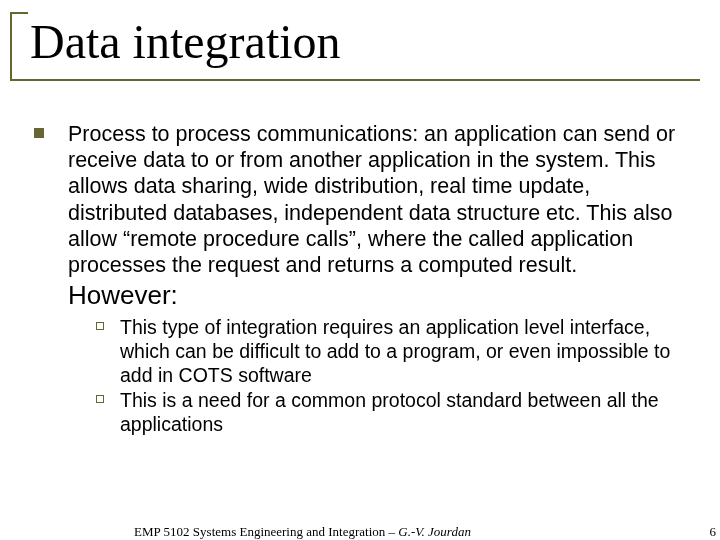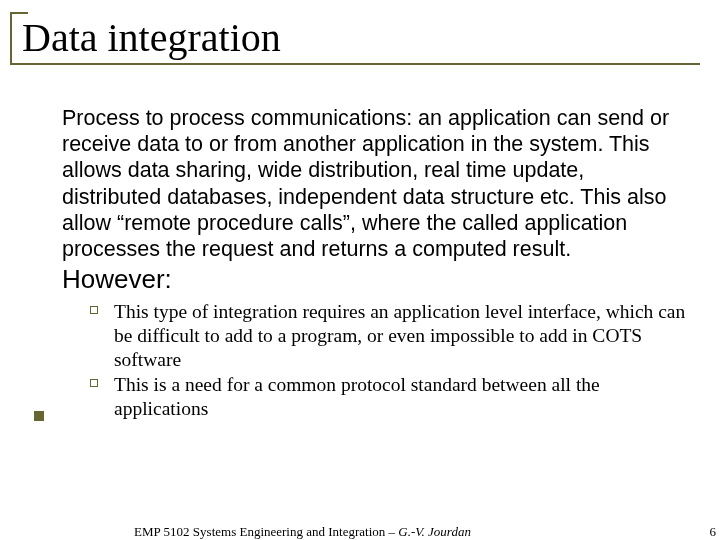--- a/index.html
+++ b/index.html
@@ -35,39 +35,40 @@
   .title-top-notch {
     position: absolute;
     left: 0;
     top: 2px;
     width: 18px;
     height: 2px;
     background: #666633;
   }
   .title {
     font-family: "Times New Roman", Times, serif;
-    font-size: 40px;
+    font-size: 48px;
     font-weight: normal;
-    margin: 0;
+    margin: 8px;
     padding: 4px 0 2px 12px;
     color: #000000;
   }
   .title-underline {
     height: 2px;
     background: #666633;
     width: 690px;
     margin-left: 0;
   }
   .body {
     margin: 40px 34px 0 34px;
   }
   .level1 {
     display: flex;
-    align-items: flex-end;
+    align-items: flex-start;
     margin-bottom: 4px;
+    gap: 6px;
   }
   .bullet-square {
     width: 10px;
     height: 10px;
     background: #666633;
     flex: 0 0 auto;
     margin-top: 7px;
     margin-right: 18px;
   }
   .level1-text {
@@ -75,21 +76,20 @@
     line-height: 1.22;
   }
   .however {
     font-size: 26px;
     line-height: 1.22;
     margin-top: 2px;
   }
   .level2-group {
     margin-left: 28px;
     margin-top: 4px;
-    font-family: Liberation Serif, serif;
   }
   .level2 {
     display: flex;
     align-items: flex-start;
     margin-top: 2px;
   }
   .bullet-hollow {
     width: 8px;
     height: 8px;
     border: 1px solid #666633;

